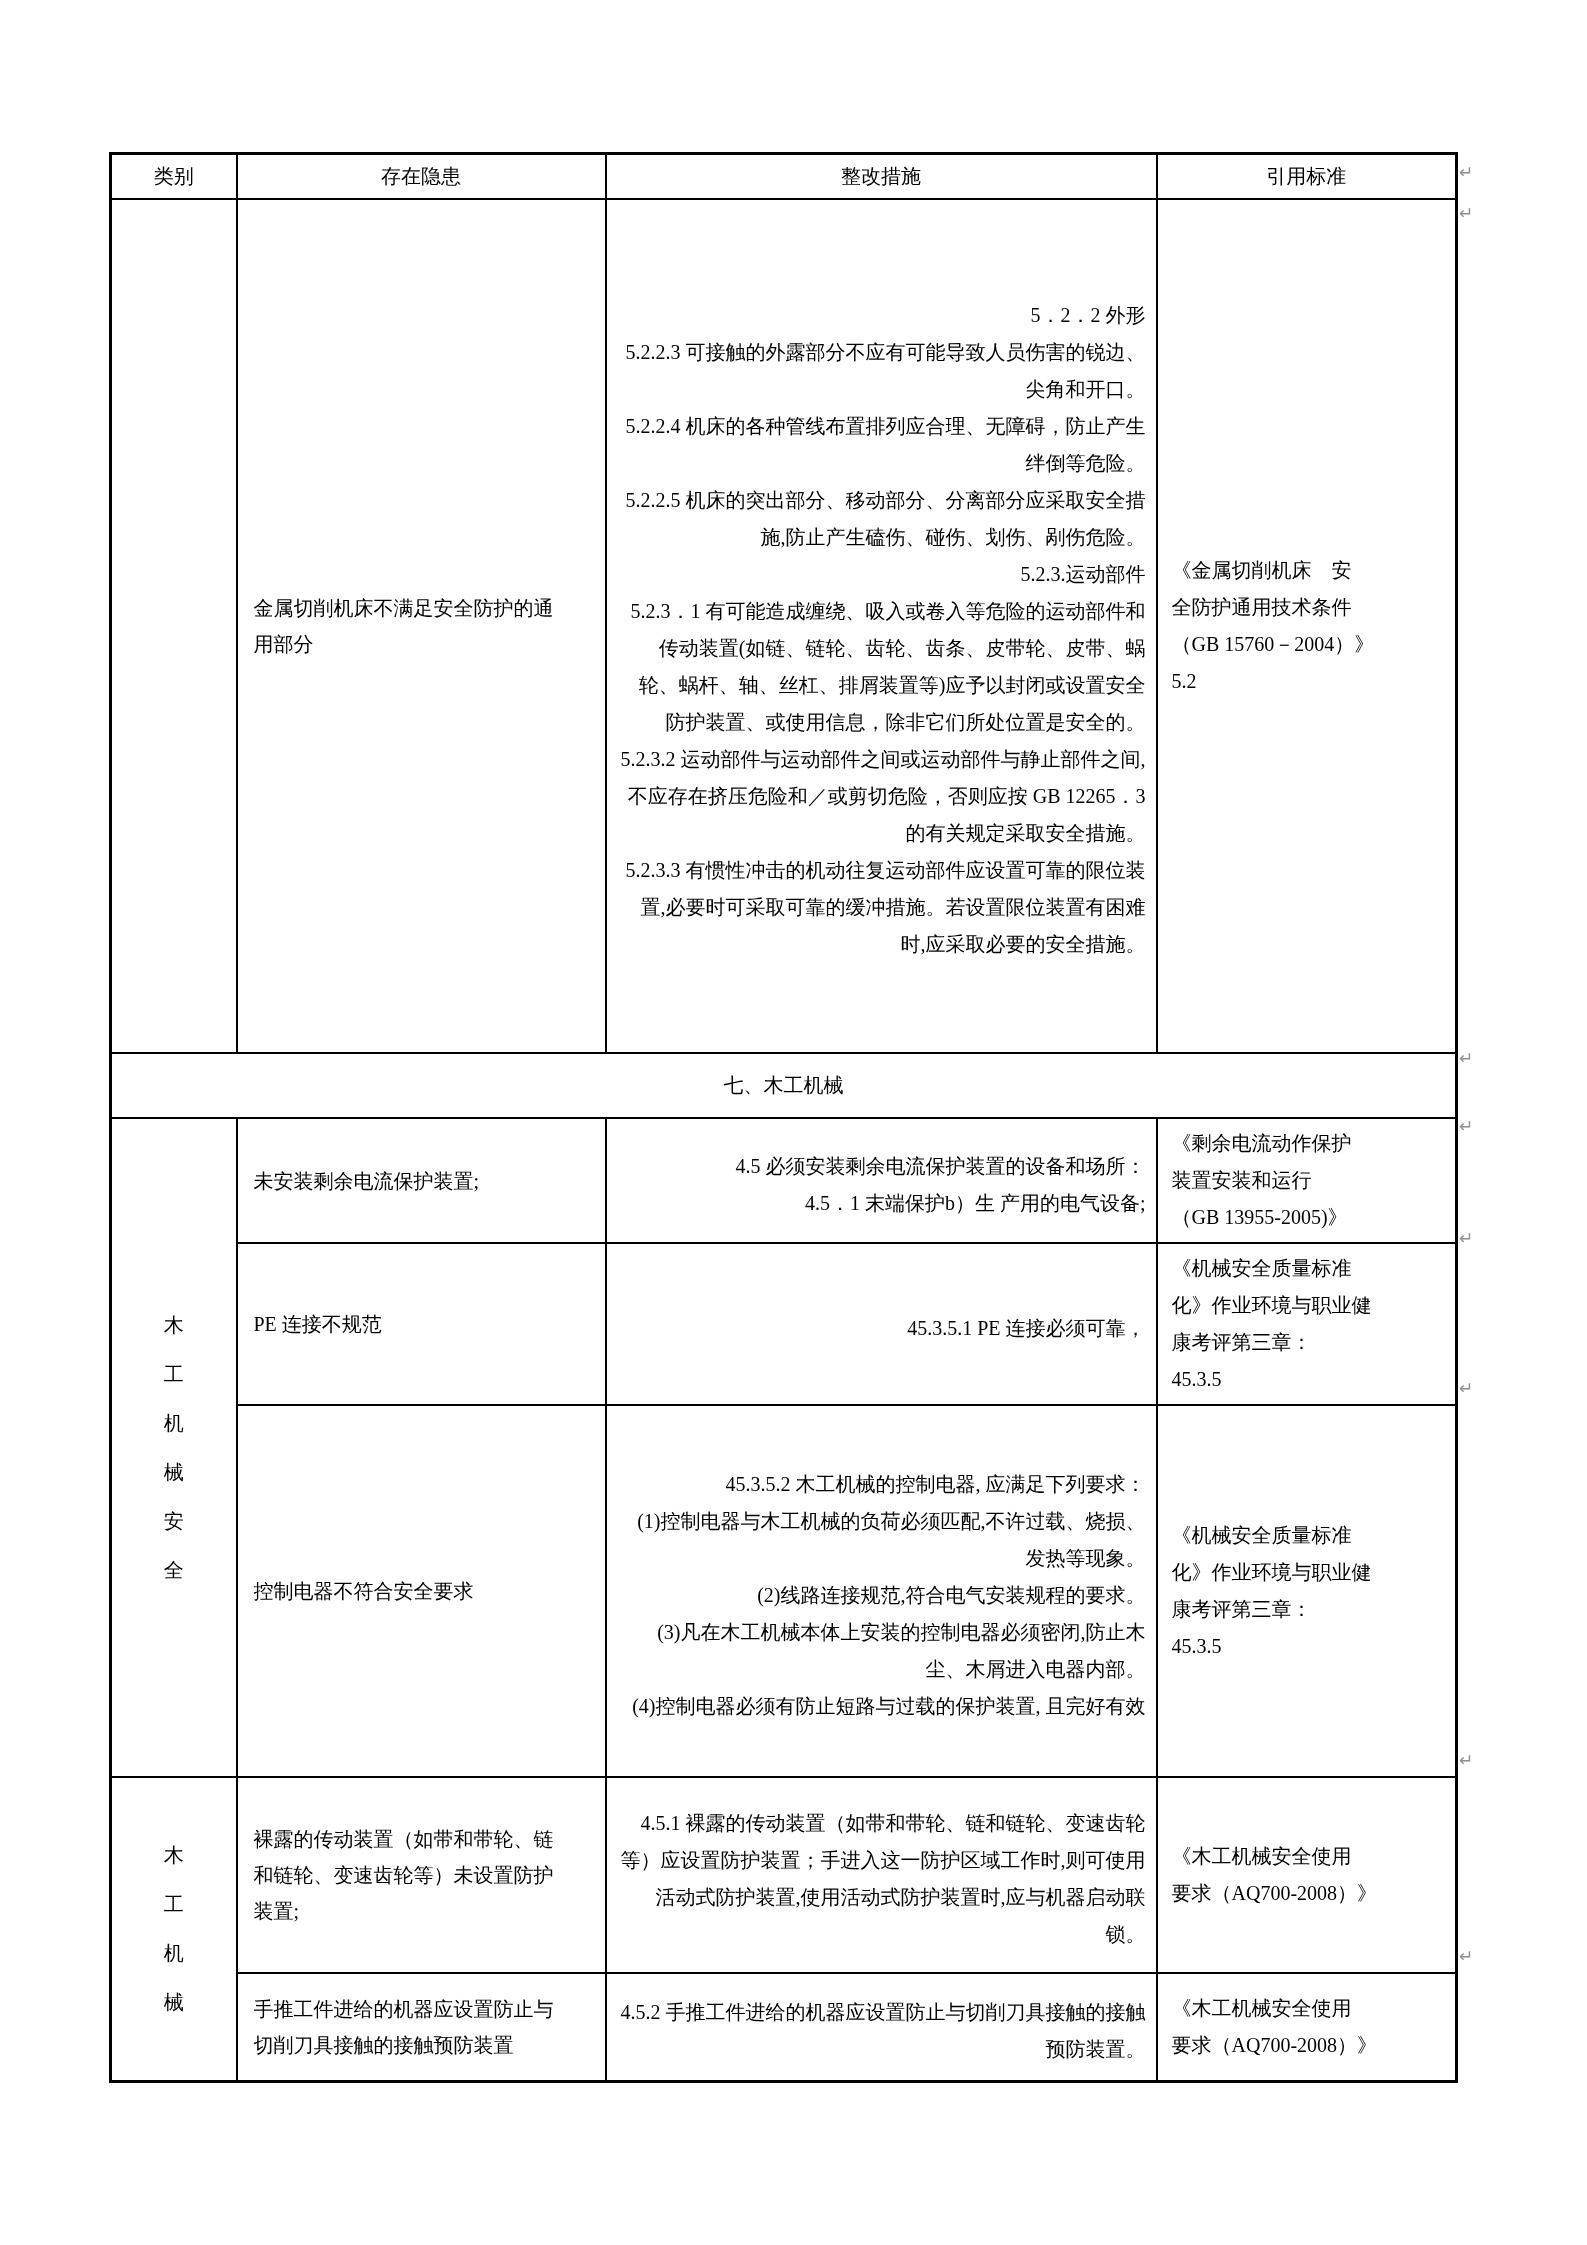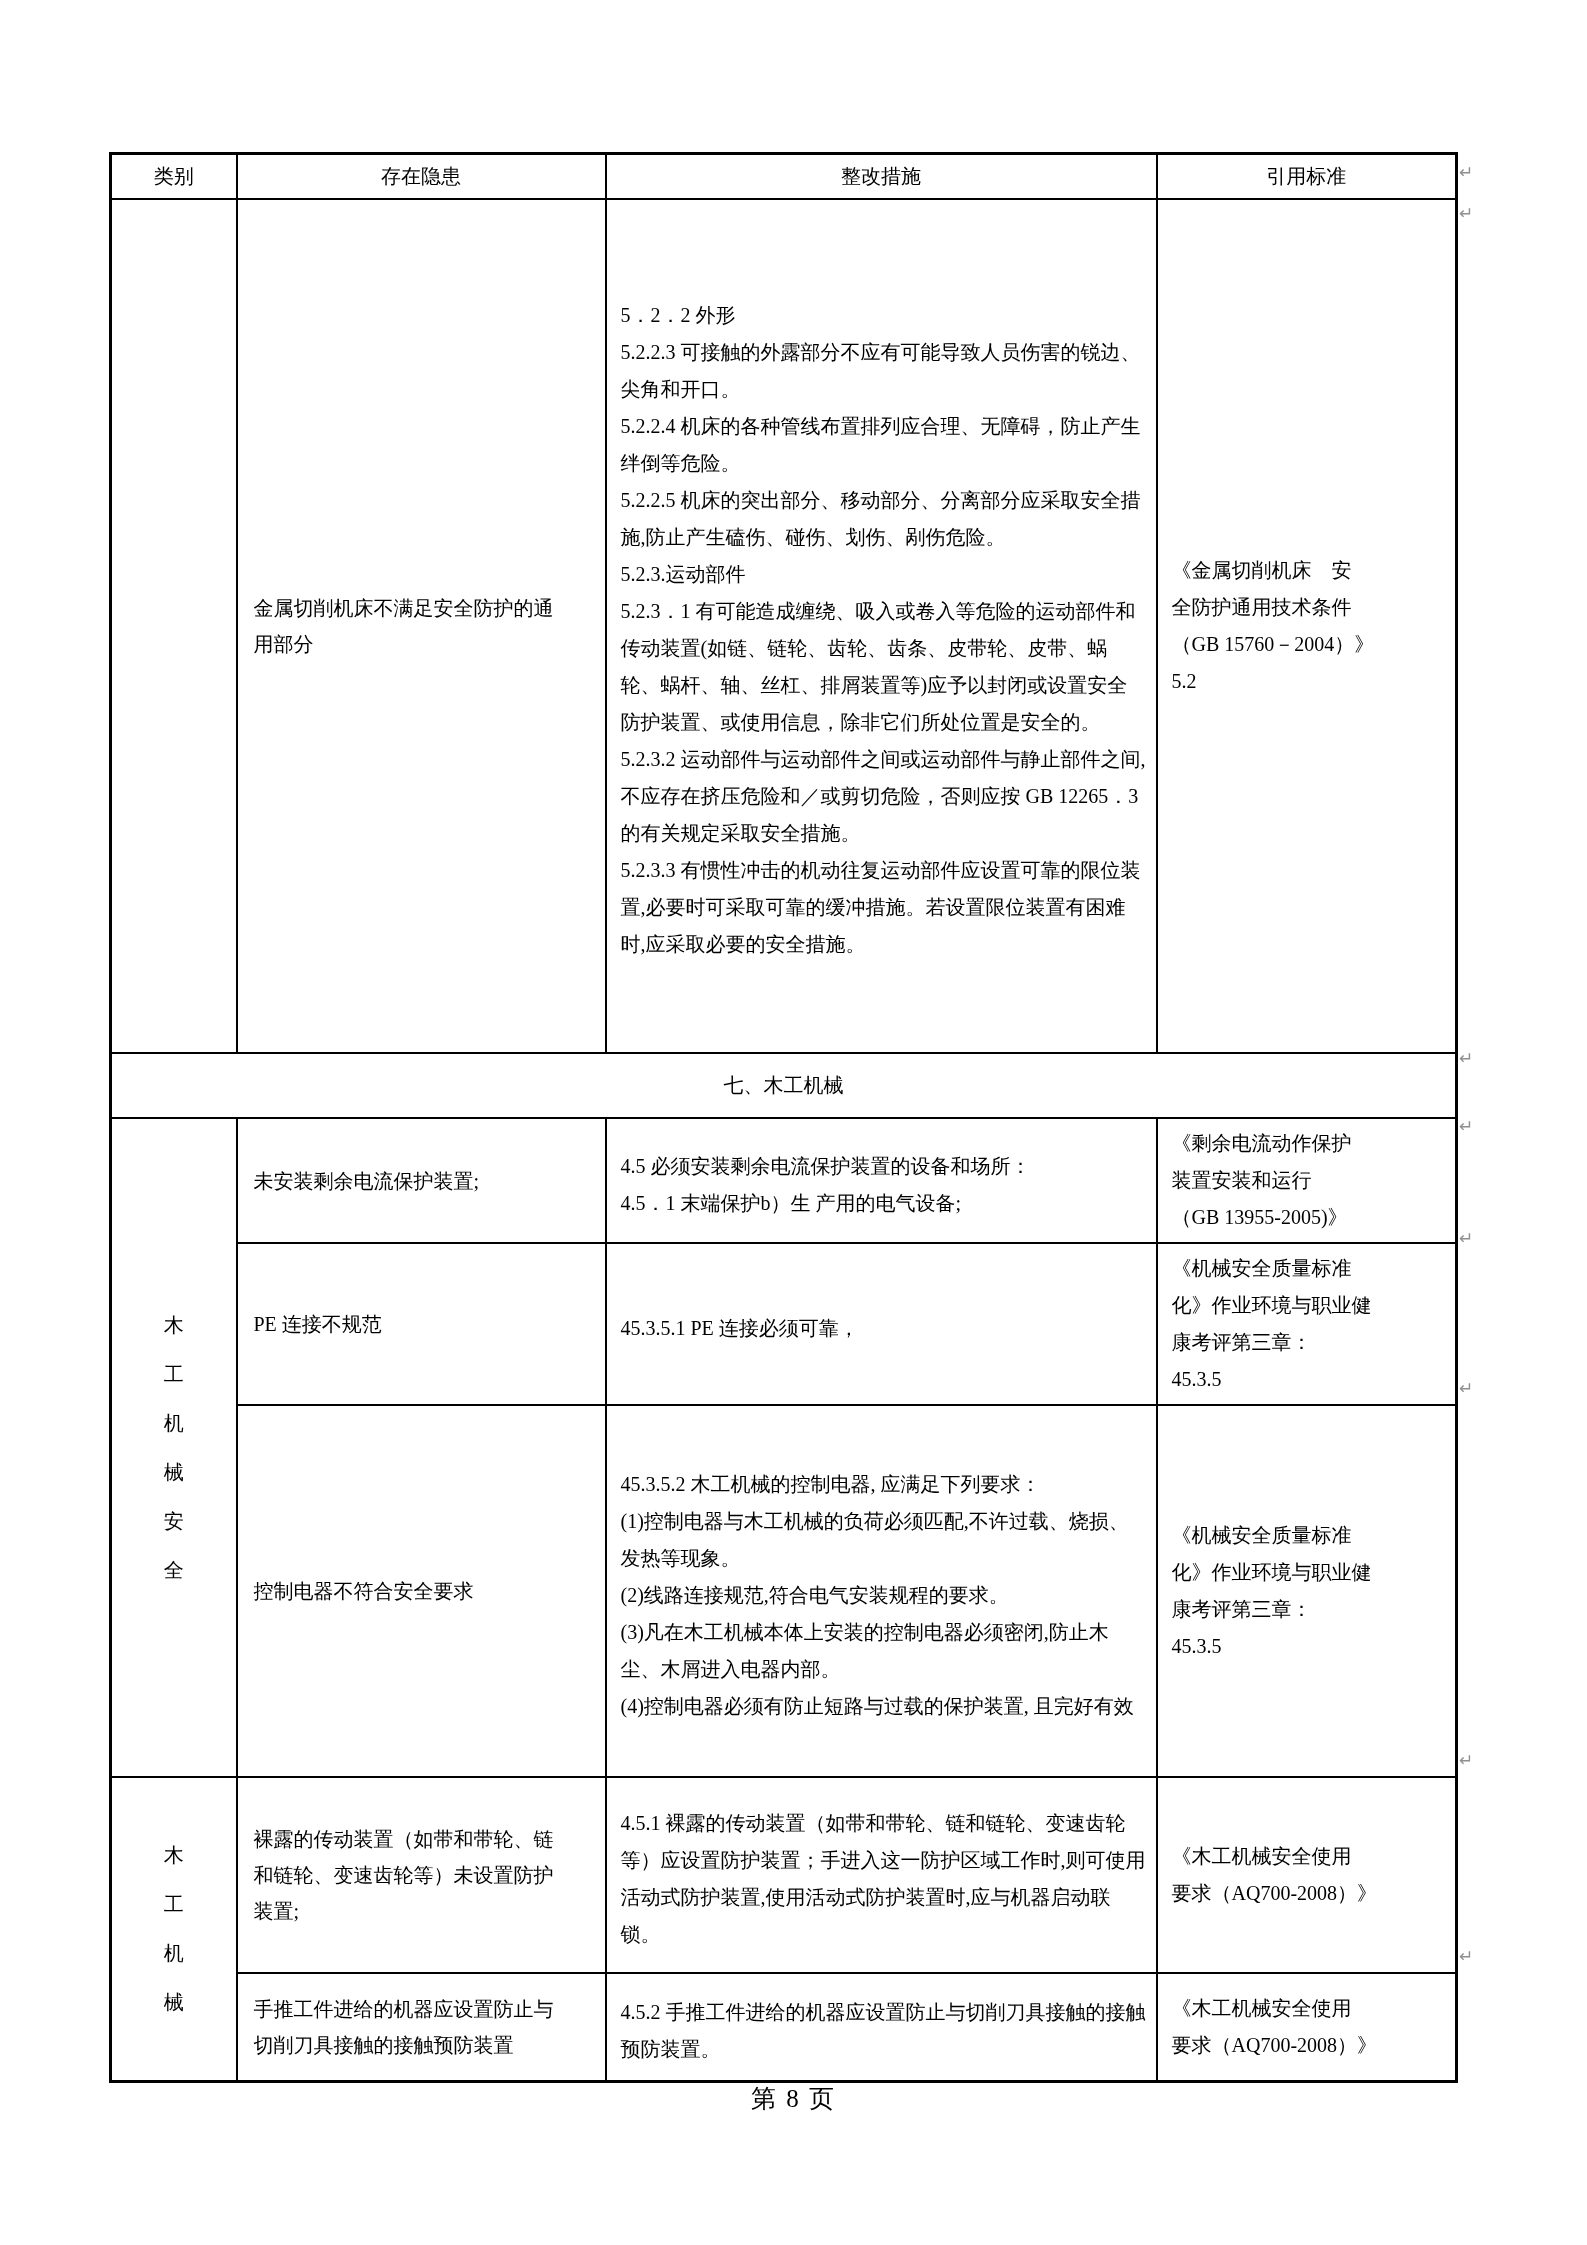--- a/index.html
+++ b/index.html
@@ -29,21 +29,21 @@
   tr.r1{height:854px;}
   tr.sec{height:65px;margin-top:28px;}
   tr.ra{height:112px;}
   tr.rb{height:150px;}
   tr.rc{height:372px;}
   tr.rd{height:196px;}
   tr.re{height:108px;}
   td.cat{text-align:center;padding:4px 2px;}
   td.cat .vtext{width:34px;margin:0 auto;line-height:49px;text-align:center;}
   td.hazard{padding:6px 34px 6px 16px;line-height:36px;text-align:left;}
-  td.measures{padding:8px 10px 0 14px;line-height:37px;text-align:left;}
+  td.measures{padding:8px 10px 0 14px;line-height:37px;text-align:right;}
   td.measures p{margin:0;padding:0;}
   td.standard{padding:6px 10px 6px 14px;line-height:37px;text-align:left;}
   td.standard div{white-space:nowrap;}
   td.section-cell{text-align:center;padding:4px;}
   .footer{
     position:absolute;left:0;top:2082px;width:100%;
     text-align:center;font-size:25px;letter-spacing:2px;
   }
   .rowmark{
     position:absolute;left:1459px;
@@ -173,14 +173,13 @@
 
   <span class="rowmark" style="top:164px">↵</span>
   <span class="rowmark" style="top:205px">↵</span>
   <span class="rowmark" style="top:1050px">↵</span>
   <span class="rowmark" style="top:1118px">↵</span>
   <span class="rowmark" style="top:1230px">↵</span>
   <span class="rowmark" style="top:1380px">↵</span>
   <span class="rowmark" style="top:1752px">↵</span>
   <span class="rowmark" style="top:1948px">↵</span>
 
-  <div class="footer">第 8 页</div>
 </div>
 
 </body></html>

